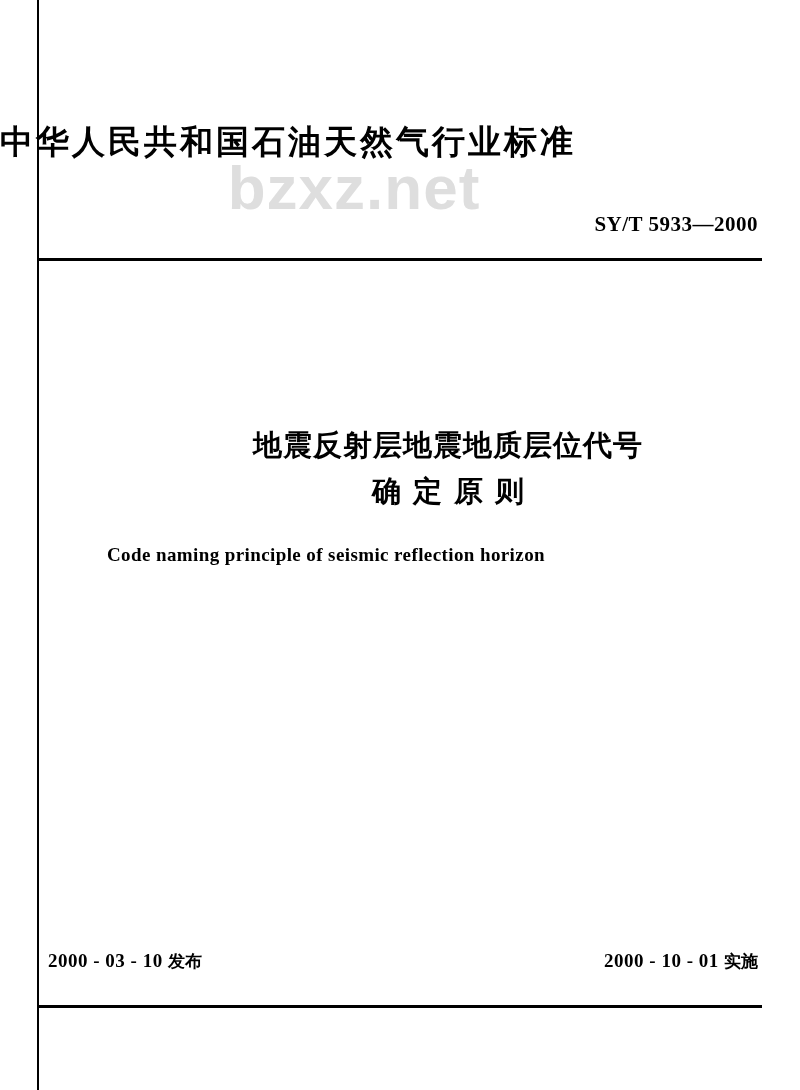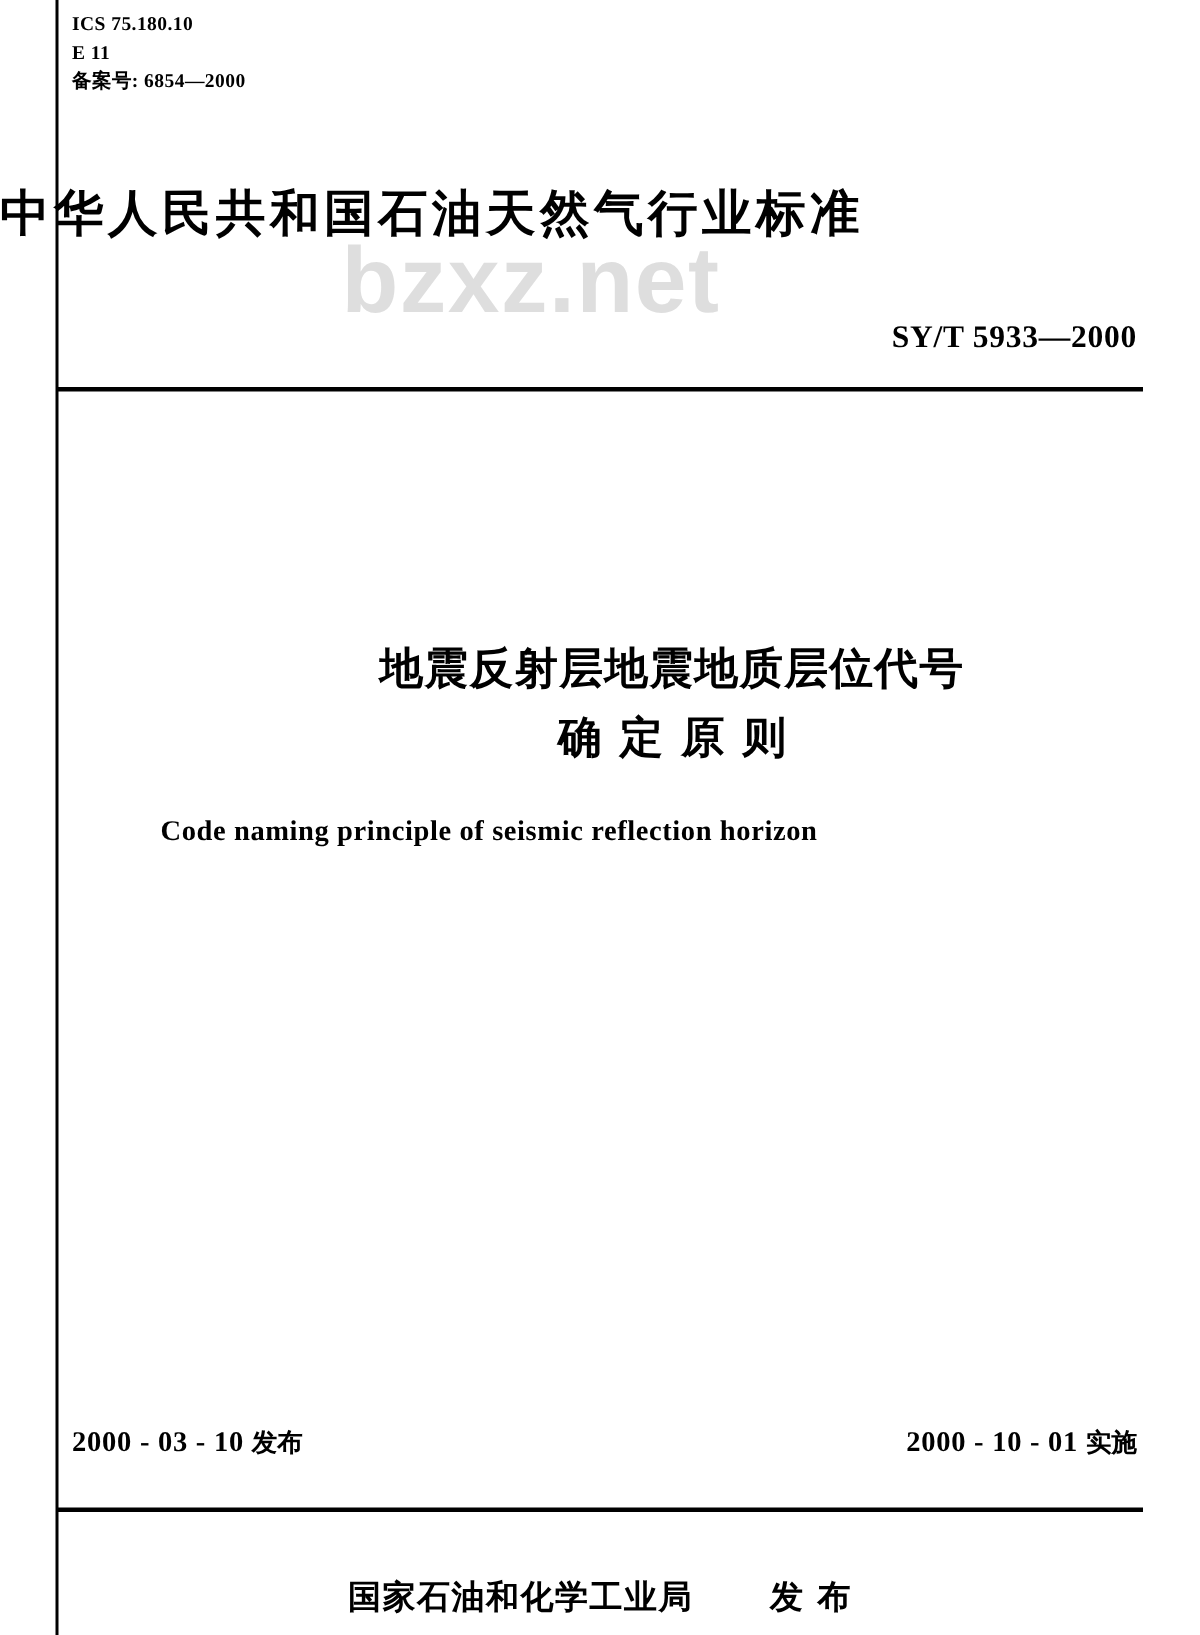--- a/index.html
+++ b/index.html
@@ -186,25 +186,20 @@
     width: 34px;
   }
 </style>
 </head>
 <body>
 
 <div class="page">
 
   <div class="left-rule"></div>
 
-  <div class="header-block">
-    <div>ICS 75.180.10</div>
-    <div>E 11</div>
-    <div>备案号: 6854—2000</div>
-  </div>
 
 
   <div class="std-title">中华人民共和国石油天然气行业标准</div>
 
   <div class="watermark">bzxz.net</div>
 
   <div class="std-number">SY/T 5933—2000</div>
 
   <div class="hr-main"></div>
 
@@ -220,19 +215,14 @@
     <span class="cn">发布</span>
   </div>
 
   <div class="date-effective">
     <span>2000 - 10 - 01</span>
     <span class="cn">实施</span>
   </div>
 
   <div class="hr-bottom"></div>
 
-  <div class="publisher">
-    <span>国家石油和化学工业局</span>
-    <span class="gap"></span>
-    <span>发 布</span>
-  </div>
 
 </div>
 
 </body></html>

